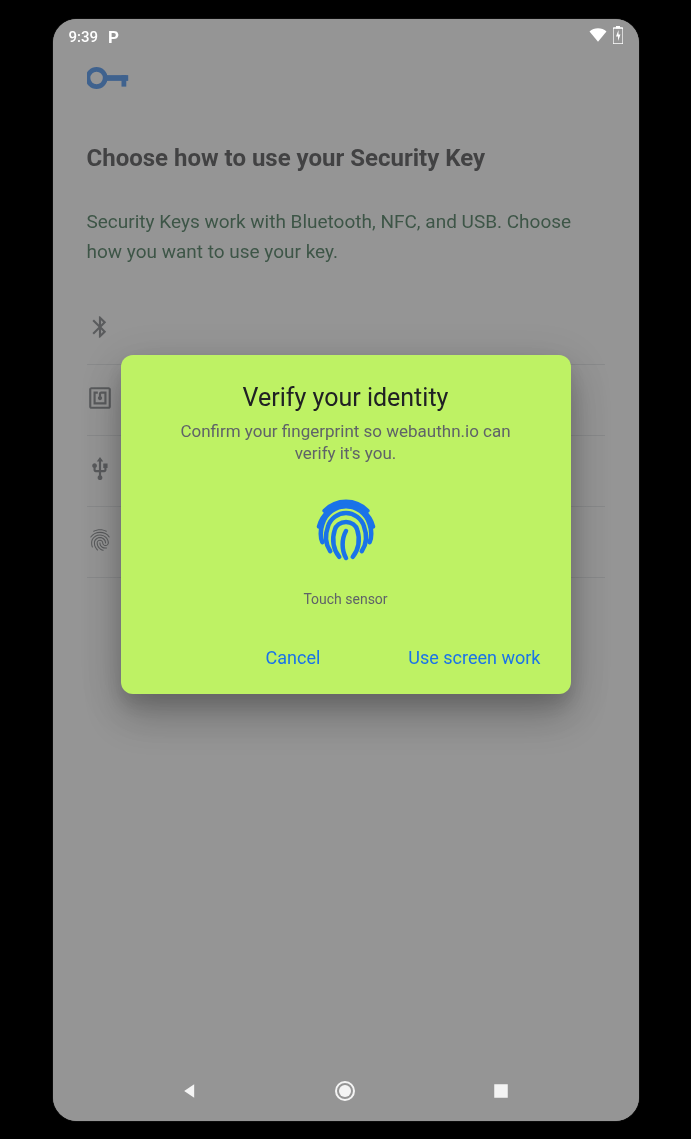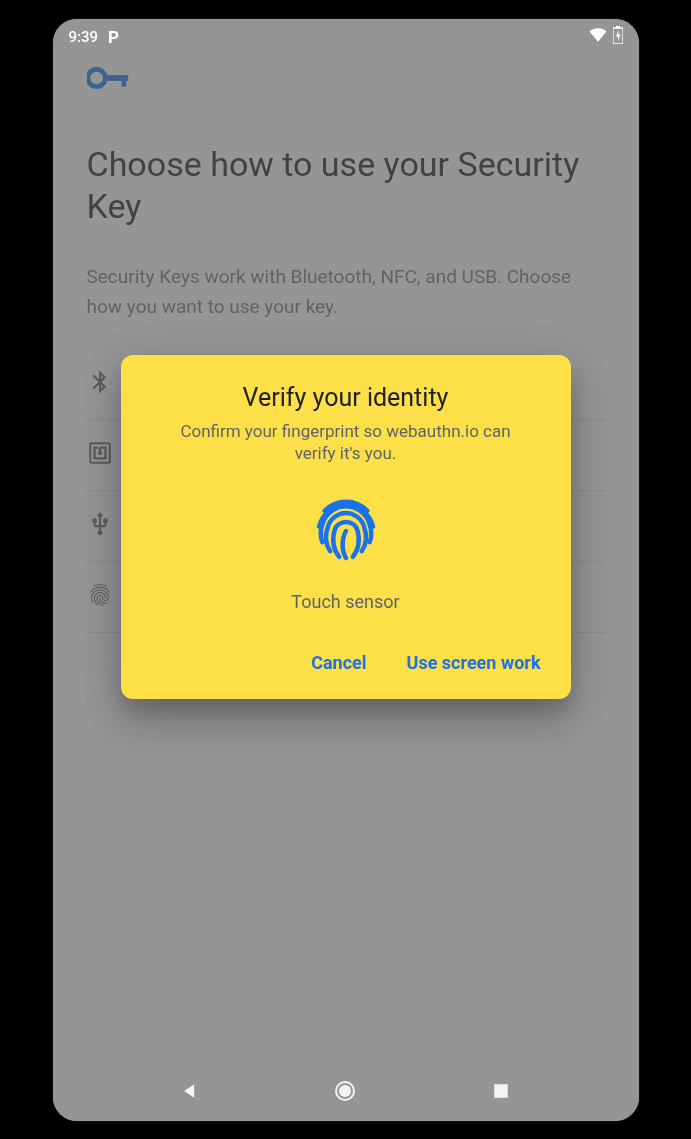--- a/index.html
+++ b/index.html
@@ -37,30 +37,30 @@
   .statusbar-right { display:flex; align-items:center; gap:6px; }
   .p-glyph { font-weight: 700; font-size: 17px; }
 
   
   .page {
     padding: 44px 34px 0;
   }
   .key-icon svg { width: 46px; height: 30px; }
   .page h1 {
     margin-top: 46px;
-    font-size: 34px;
-    font-weight: 400;
+    font-size: 24px;
+    font-weight: 700;
     line-height: 1.25;
     letter-spacing: 0;
     color: #202124;
   }
   .page p.sub {
     margin-top: 34px;
     font-size: 19px;
-    color: #737373;
+    color: #14532d;
     line-height: 1.6;
   }
   .options {
     margin-top: 26px;
   }
   .opt {
     display: flex;
     align-items: center;
     gap: 28px;
     padding: 20px 0;
@@ -80,21 +80,21 @@
   
   .statusbar, .navbar { position: relative; z-index: 5; color:#fff; }
 
   
   .dialog {
     position: absolute;
     left: 50%;
     top: 336px;
     transform: translateX(-50%);
     width: 450px;
-    background: #fde047;
+    background: #bef264;
     border-radius: 12px;
     box-shadow: 0 24px 38px rgba(0,0,0,0.18), 0 9px 46px rgba(0,0,0,0.12), 0 11px 15px rgba(0,0,0,0.10);
     padding: 28px 24px 20px;
     text-align: center;
     z-index: 10;
   }
   .dialog h2 {
     font-size: 25px;
     font-weight: 400;
     color: #202124;
@@ -106,39 +106,40 @@
     line-height: 1.35;
     padding: 0 24px;
   }
   .fp {
     margin: 30px auto 14px;
     width: 72px; height: 72px;
   }
   .fp svg { width: 72px; height: 72px; }
   .sensor {
     margin-top: 24px;
-    font-size: 18px;
+    font-size: 14px;
     color: #5f6368;
   }
   .actions {
     margin-top: 34px;
     display: flex;
     justify-content: flex-end;
     gap: 36px;
     padding-right: 4px;
   }
   .actions button {
     background: none;
     border: none;
     font: inherit;
     font-size: 18px;
-    font-weight: 700;
+    font-weight: 400;
     color: #1a73e8;
     cursor: pointer;
     padding: 6px 2px;
+    margin-left: 48px;
   }
 
   
   .navbar {
     position: absolute;
     bottom: 0; left: 0; right: 0;
     height: 60px;
     display: flex;
     align-items: center;
     justify-content: space-around;

